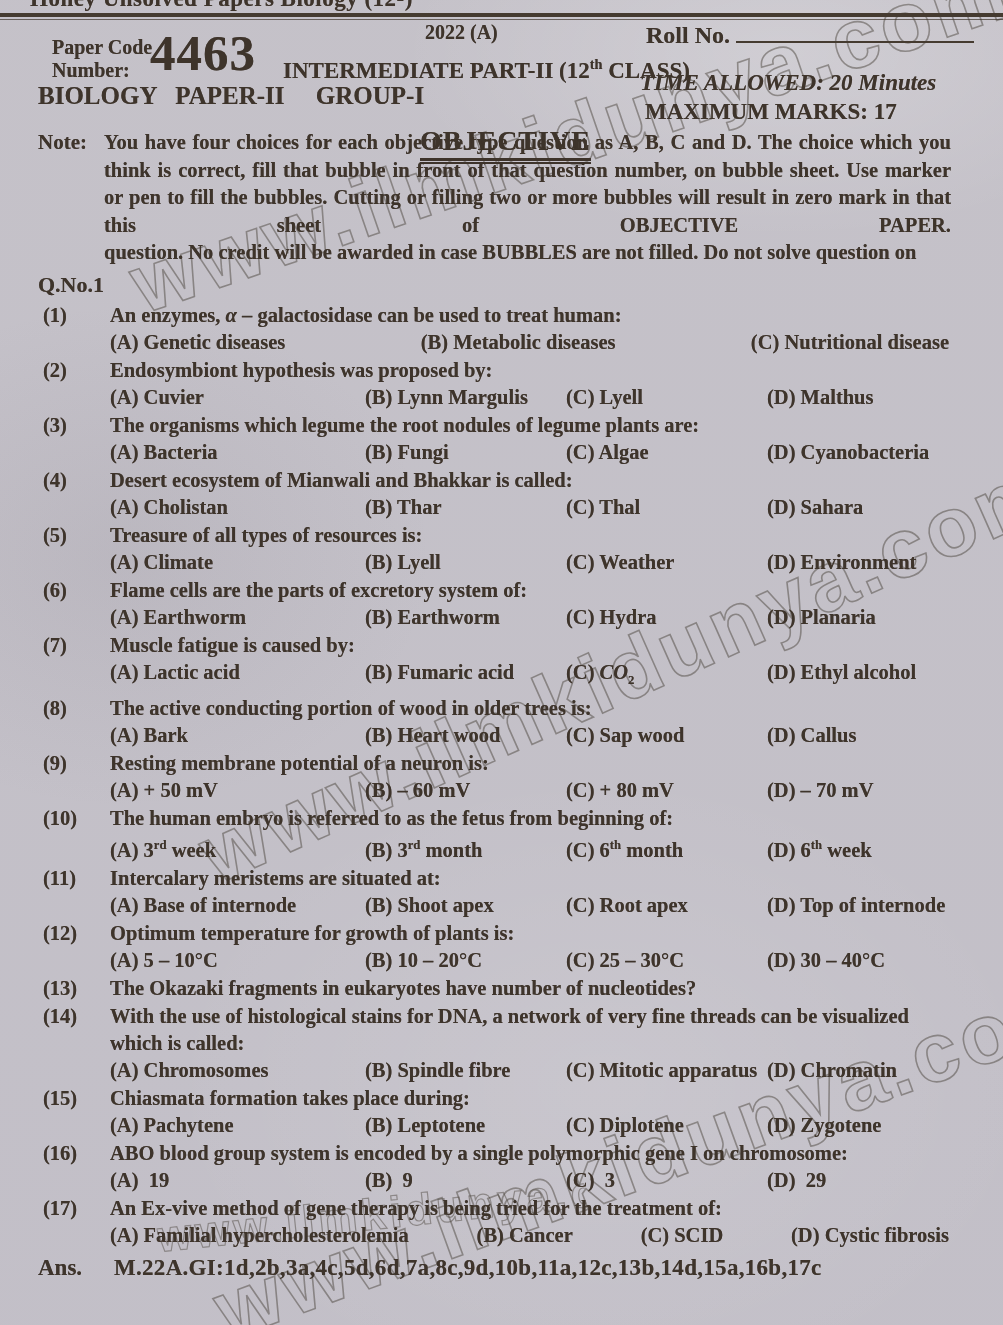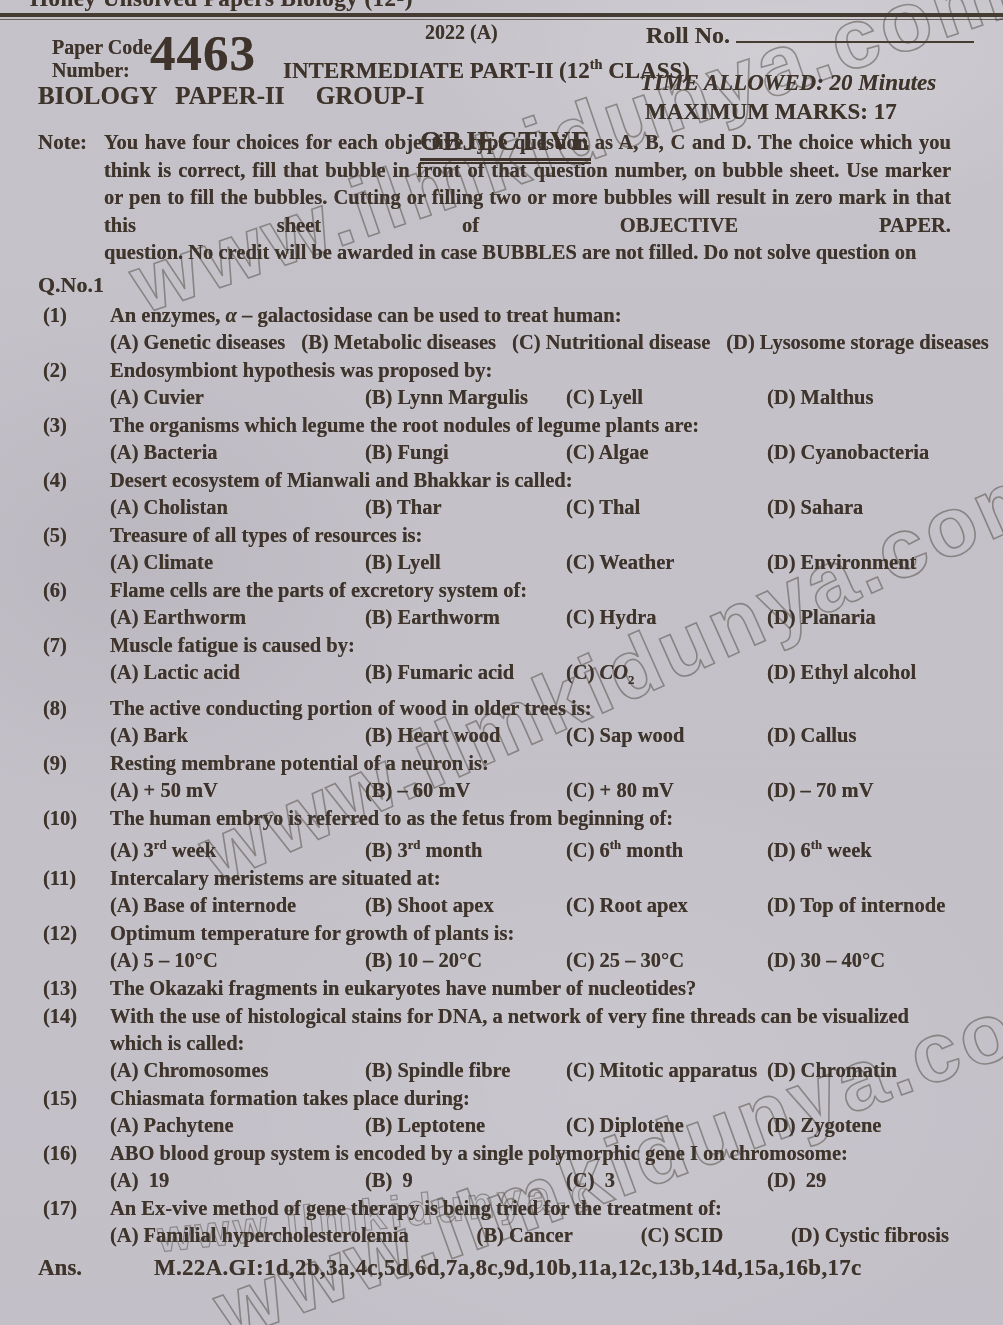--- a/index.html
+++ b/index.html
@@ -40,21 +40,21 @@
   
   .questions{position:absolute;top:271px;left:38px;right:54px;font-size:20.5px;line-height:27px;}
   .qset{font-size:22px;margin-bottom:4px;}
   .q{display:flex;margin-bottom:1px;}
   .q-num{width:67px;flex:none;padding-left:5px;}
   .q-body{flex:1;min-width:0;}
   .opts{display:grid;grid-template-columns:239px 185px 185px auto;gap:16px;}
   .opts.inline{display:flex;justify-content:space-between;}
   .opt{white-space:pre;}
   
-  .ans{display:flex;margin-top:5px;gap:40px;}
+  .ans{display:flex;margin-top:5px;}
   .ans-label{width:76px;flex:none;font-size:23px;}
   .ans-text{font-size:23px;letter-spacing:.3px;}
   
   .wm{
     position:absolute;font-family:"Liberation Sans","DejaVu Sans",sans-serif;font-weight:700;
     color:transparent;-webkit-text-stroke:1.6px rgba(72,64,56,.48);
     letter-spacing:4px;white-space:nowrap;transform-origin:left bottom;pointer-events:none;
     text-shadow:none;
   }
   .wm1{left:150px;top:236px;font-size:84px;transform:rotate(-19deg);}
@@ -107,21 +107,20 @@
     <div class="qset">Q.No.1</div>
     <div>
         <div class="q">
           <div class="q-num">(1)</div>
           <div class="q-body">
             <div class="stem">An enzymes, <i>α</i> – galactosidase can be used to treat human:</div>
             <div class="opts inline">
               <span class="opt">(A) Genetic diseases</span>
               <span class="opt">(B) Metabolic diseases</span>
               <span class="opt">(C) Nutritional disease</span>
-              <span class="opt">(D) Lysosome storage diseases</span>
             </div>
           </div>
         </div>
         <div class="q">
           <div class="q-num">(2)</div>
           <div class="q-body">
             <div class="stem">Endosymbiont hypothesis was proposed by:</div>
             <div class="opts">
               <span class="opt">(A) Cuvier</span>
               <span class="opt">(B) Lynn Margulis</span>

